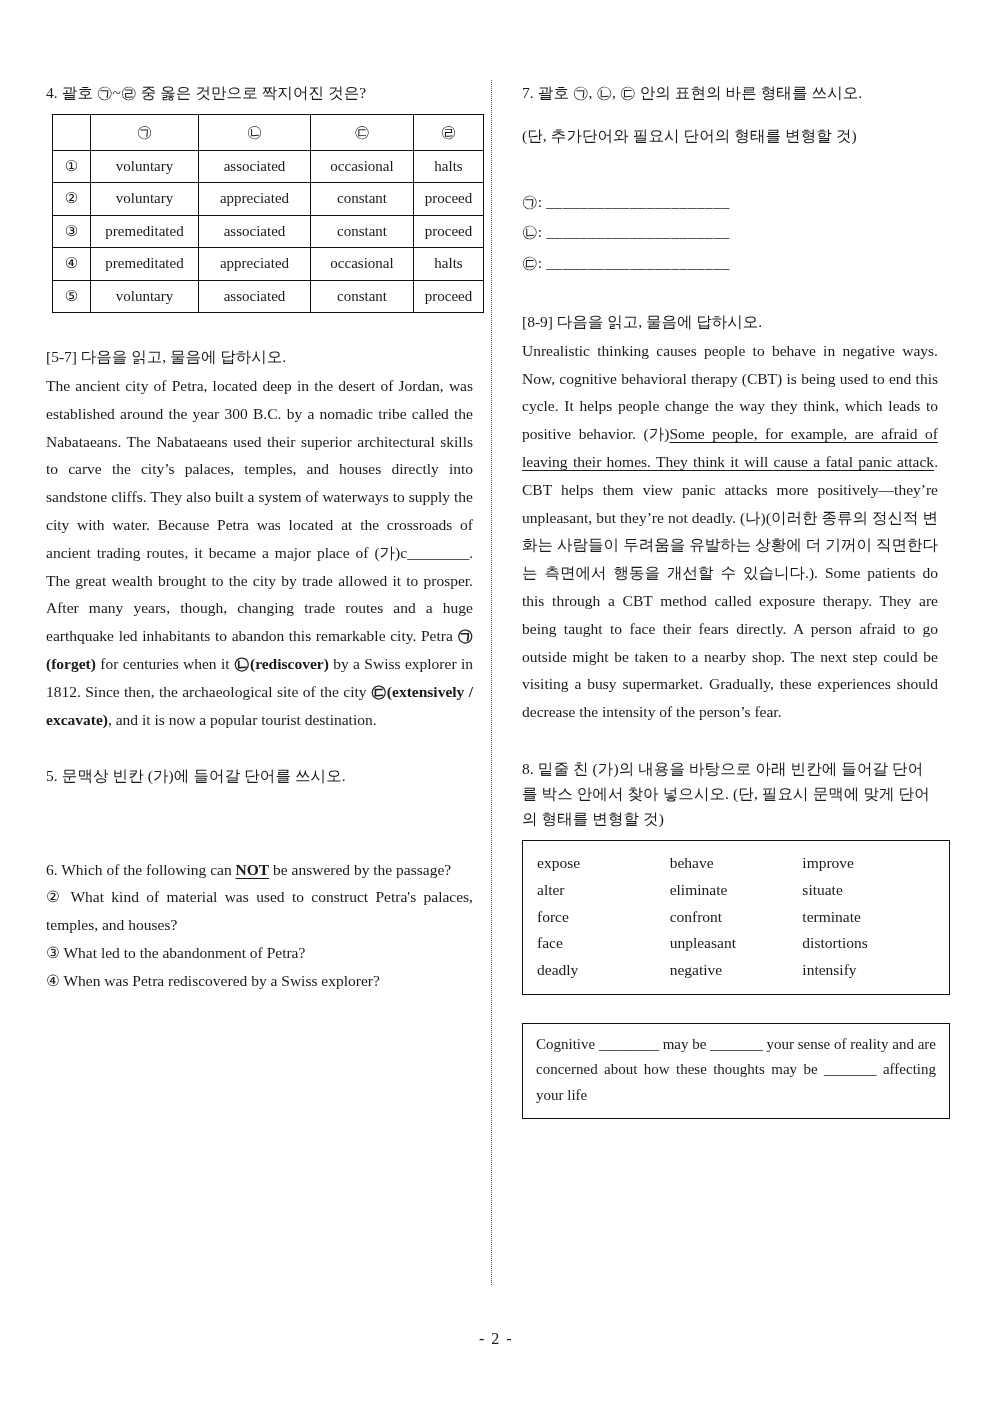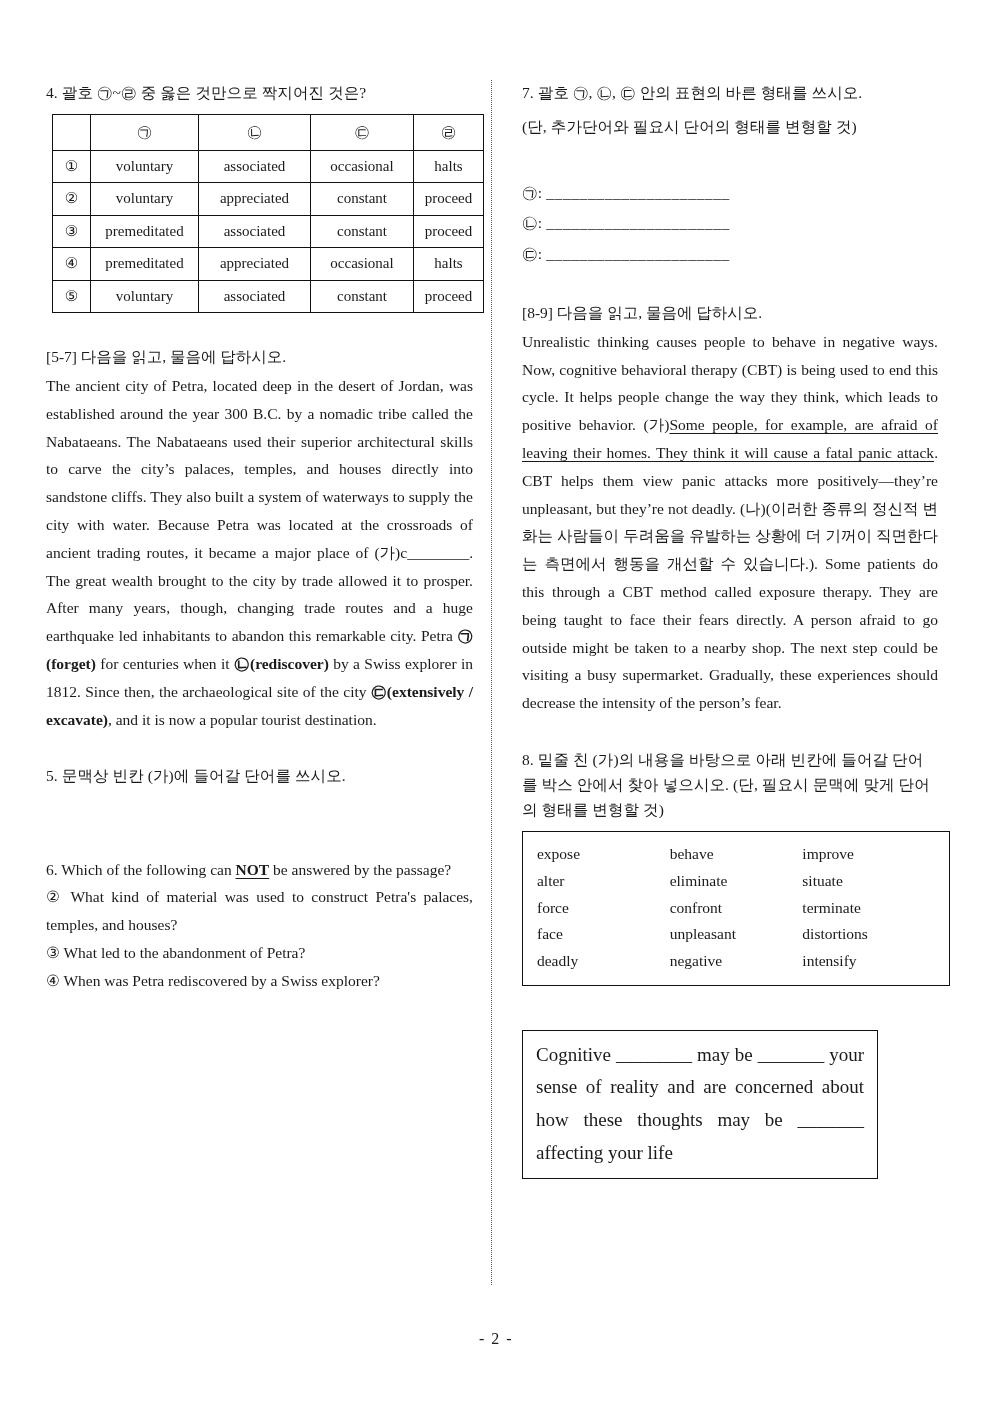--- a/index.html
+++ b/index.html
@@ -101,31 +101,30 @@
   .wordbox {
     border: 1px solid #111;
     width: 428px;
     padding: 9px 14px 10px 14px;
     margin-top: 7px;
   }
   .wordbox .wrow {
     display: flex;
     font-size: 15.5px;
     line-height: 1.72;
-    justify-content: flex-end;
   }
   .wordbox .wcell { width: 33.34%; }
 
   
   .sentbox {
     border: 1px solid #111;
-    width: 356px;
+    width: 428px;
     padding: 8px 13px 9px 13px;
-    margin-top: 44px;
-    font-size: 19px;
+    margin-top: 28px;
+    font-size: 15px;
     line-height: 1.72;
     text-align: justify;
     text-justify: inter-word;
   }
 
   
   .footer {
     position: absolute;
     left: 0;
     right: 0;
@@ -218,21 +217,21 @@
       <div class="passage">② What kind of material was used to construct Petra's palaces, temples, and houses?</div>
       <div class="passage stretch">③ What led to the abandonment of Petra?</div>
       <div class="passage">④ When was Petra rediscovered by a Swiss explorer?</div>
 
     </div>
 
     <div class="divider"></div>
 
     <div class="col col-right">
 
-      <div class="qhead" style="margin-bottom:9px">7. 괄호 ㉠, ㉡, ㉢ 안의 표현의 바른 형태를 쓰시오.</div>
+      <div class="qhead" style="margin-bottom:18px">7. 괄호 ㉠, ㉡, ㉢ 안의 표현의 바른 형태를 쓰시오.</div>
       <div class="qhead">(단, 추가단어와 필요시 단어의 형태를 변형할 것)</div>
 
       <div class="spacer-md"></div>
 
       <div class="blank-row"><span class="lbl">㉠:</span><span class="dashes">______________________</span></div>
       <div class="blank-row"><span class="lbl">㉡:</span><span class="dashes">______________________</span></div>
       <div class="blank-row"><span class="lbl">㉢:</span><span class="dashes">______________________</span></div>
 
       <div class="spacer-md"></div>
 

